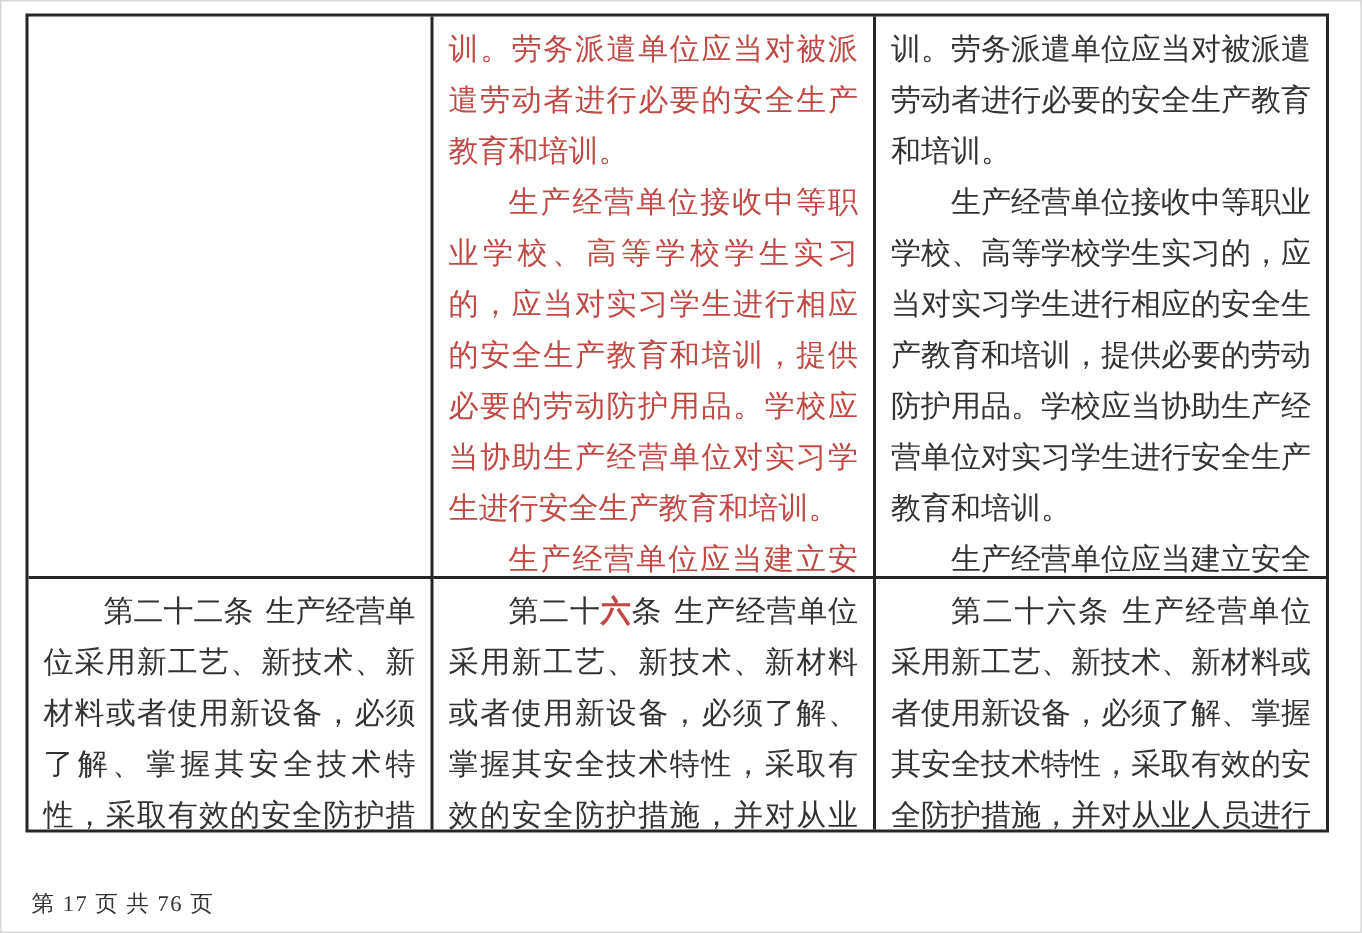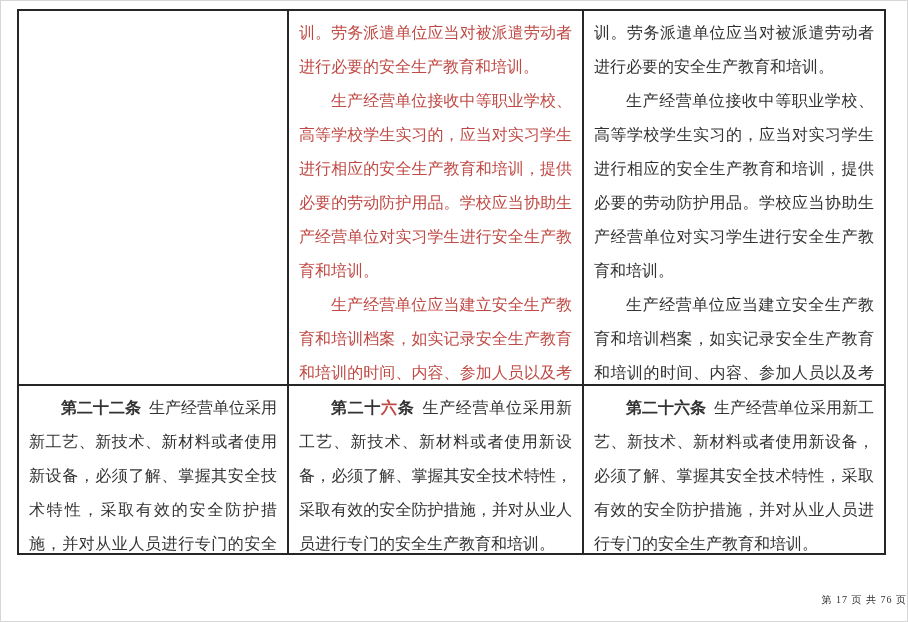--- a/index.html
+++ b/index.html
@@ -26,35 +26,35 @@
     box-sizing: border-box;
     border-right: 2px solid #262626;
     border-bottom: 2px solid #262626;
     padding: 5px 10px 0 10px;
     overflow: hidden;
   }
   .cell.last-col { border-right: none; }
   .cell.last-row { border-bottom: none; }
   .cell p {
     margin: 0;
-    font-size: 16px;
+    font-size: 20px;
     line-height: 34px;
     text-align: justify;
     text-justify: inter-ideograph;
     color: #333333;
   }
   .cell p.ind { text-indent: 2em; }
   .cell.red-text p, .cell.red-text span, .cell.red-text b { color: #bf4a45; }
-  .term { font-weight: 700; margin-right: 8px; }
+  .term { font-weight: 400; margin-right: 8px; }
   .term-hl { font-weight: 700; color: #bf4a45; }
   .footer {
     position: absolute;
     left: 0; right: 0; top: 592px;
-    text-align: right;
-    font-size: 10px;
+    text-align: left;
+    font-size: 15px;
     color: #333333;
     letter-spacing: 1px;
     padding-left: 20px;
   }
 </style>
 </head>
 <body>
 
 <div class="doc-table">
 

